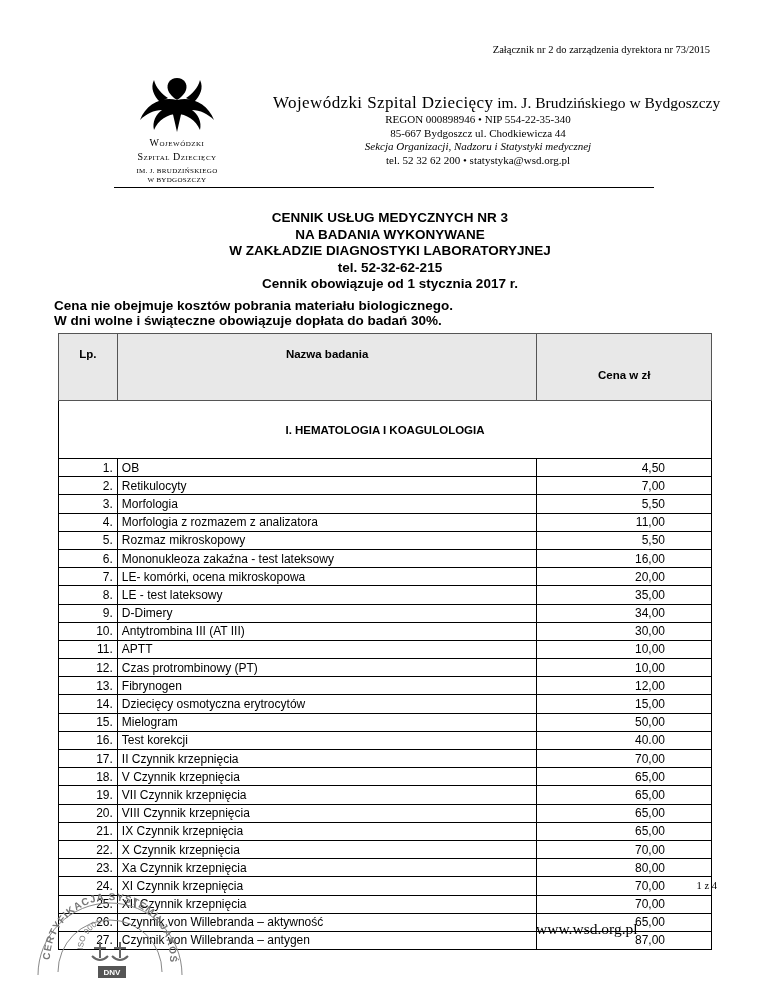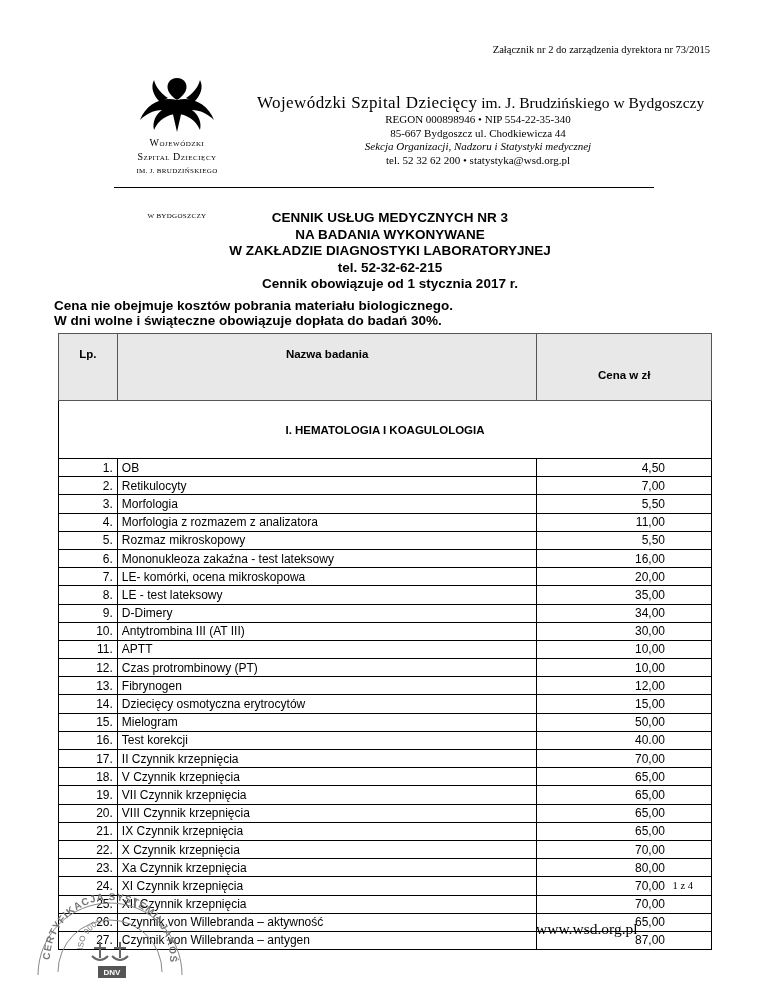--- a/index.html
+++ b/index.html
@@ -8,41 +8,41 @@
   .sans { font-family: "Liberation Sans", "DejaVu Sans", sans-serif; }
 
   #annex { position: absolute; right: 58px; top: 44px; font-size: 10.5px; }
 
   #logo { position: absolute; left: 112px; top: 74px; width: 130px; height: 110px; }
   #logo-mark { position: absolute; left: 20px; top: 0; width: 90px; height: 62px; }
   #logo-name { position: absolute; left: 0; top: 62px; width: 130px; text-align: center; font-size: 10px; line-height: 14px; letter-spacing: 0.5px; }
   #logo-sub { position: absolute; left: 0; top: 93px; width: 130px; text-align: center; font-size: 7px; line-height: 9px; letter-spacing: 0.3px; }
 
   #hosp-title { position: absolute; left: 257px; top: 93px; font-size: 15.5px; white-space: nowrap; }
-  #hosp-title .big { font-size: 17px; letter-spacing: 0.4px; }
+  #hosp-title .big { font-size: 17px; letter-spacing: 0.4px; margin-left: 16px; }
   #hosp-lines { position: absolute; left: 258px; top: 113px; width: 440px; text-align: center; font-size: 11px; line-height: 13.5px; }
   #hosp-lines .it { font-style: italic; font-weight: normal; }
   #header-rule { position: absolute; left: 114px; top: 187px; width: 540px; height: 0; border-top: 1.2px solid #000; }
 
   #doc-title { position: absolute; left: 100px; top: 210px; width: 580px; text-align: center; font-weight: bold; font-size: 13.5px; line-height: 16.5px; }
   #notes { position: absolute; left: 54px; top: 298px; font-weight: bold; font-size: 13.5px; line-height: 15px; }
 
   #price-table { position: absolute; left: 58px; top: 333px; width: 654px; border-collapse: collapse; font-size: 12px; }
   #price-table td, #price-table th { border: 1px solid #000; padding: 0; }
   #price-table th { background: #e8e8e8; font-weight: bold; height: 50px; vertical-align: top; padding-top: 14px; font-size: 11.5px; border-color: #555; text-align: center; }
   #price-table th.lp { width: 58px; }
   #price-table th.name { width: 420px; margin-left: 23px; }
   #price-table th.price { width: 174px; vertical-align: middle; padding-top: 16px; }
   #price-table tr.section td { height: 57px; text-align: center; font-weight: bold; font-size: 11.5px; }
   #price-table tr.row td { height: 17.2px; line-height: 16px; }
   #price-table td.lp { text-align: right; padding-right: 4px; }
   #price-table td.name { padding-left: 4px; }
   #price-table td.price { text-align: right; padding-right: 46px; }
 
-  #page-num { position: absolute; right: 75px; top: 880px; font-size: 10.5px; }
+  #page-num { position: absolute; right: 51px; top: 880px; font-size: 10.5px; }
   #cert-logo { position: absolute; left: 28px; top: 880px; width: 170px; height: 110px; }
   #site-url { position: absolute; left: 536px; top: 920px; font-size: 15.5px; }
 </style>
 </head>
 <body>
 
 <div id="annex" class="serif">Załącznik nr 2 do zarządzenia dyrektora nr 73/2015</div>
 
 <div id="logo" class="serif">
   <svg id="logo-mark" viewBox="0 0 90 62">
@@ -52,21 +52,21 @@
     <path d="M28 28 C22 22 18 14 22 6 C24 14 30 20 36 24 Z" fill="#000"></path>
     <path d="M62 28 C68 22 72 14 68 6 C66 14 60 20 54 24 Z" fill="#000"></path>
     <path d="M40 36 L45 58 L50 36 Z" fill="#000"></path>
   </svg>
   <div id="logo-name">
     <div style="font-variant: small-caps;">Wojewódzki</div>
     <div style="font-variant: small-caps;">Szpital Dziecięcy</div>
   </div>
   <div id="logo-sub">
     <div style="text-transform: uppercase;">im. J. Brudzińskiego</div>
-    <div style="text-transform: uppercase; margin-top: 36px;">w Bydgoszczy</div>
+    <div style="text-transform: uppercase;">w Bydgoszczy</div>
   </div>
 </div>
 
 <div id="hosp-title" class="serif">
   <span class="big">Wojewódzki Szpital Dziecięcy</span>
   <span>im. J. Brudzińskiego w Bydgoszczy</span>
 </div>
 <div id="hosp-lines" class="serif">
   <div>REGON 000898946 • NIP 554-22-35-340</div>
   <div>85-667 Bydgoszcz ul. Chodkiewicza 44</div>

